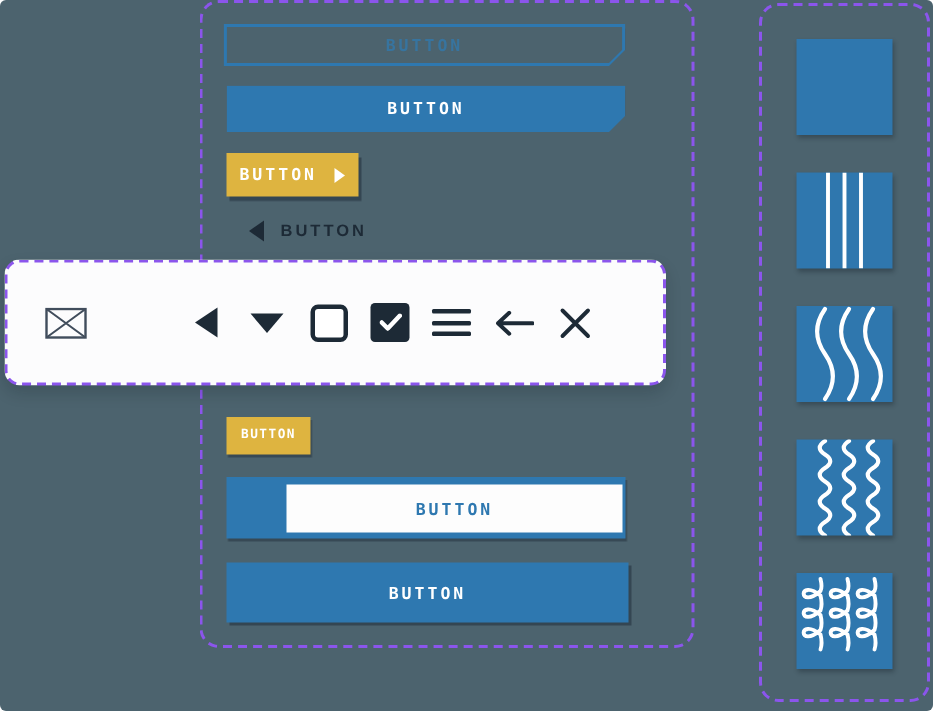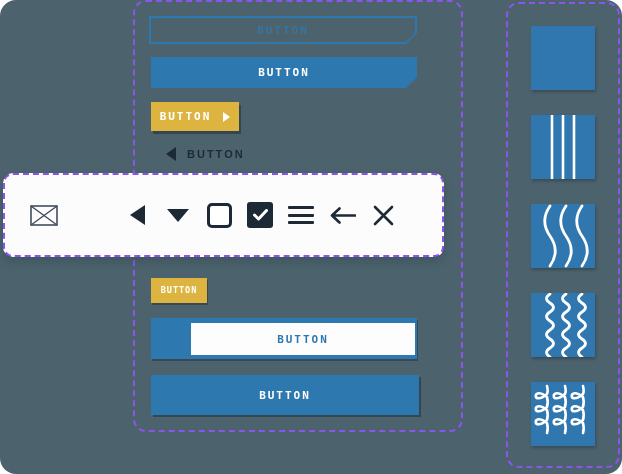--- a/index.html
+++ b/index.html
@@ -1,20 +1,20 @@
 <!DOCTYPE html>
 <html><head>
 <meta charset="utf-8">
 <style>
   html,body{margin:0;padding:0;background:#ffffff;}
   .screen{
     position:relative;
     width:622px;height:474px;
     background:#4c636e;
-    border-radius:16px;
+    border-radius:4px;
     overflow:hidden;
     font-family:"DejaVu Sans Mono","Liberation Mono",monospace;
   }
 
   
   .panel{
     position:absolute;
     border:2px dashed #8b55ec;
     border-radius:13px;
     box-sizing:border-box;

